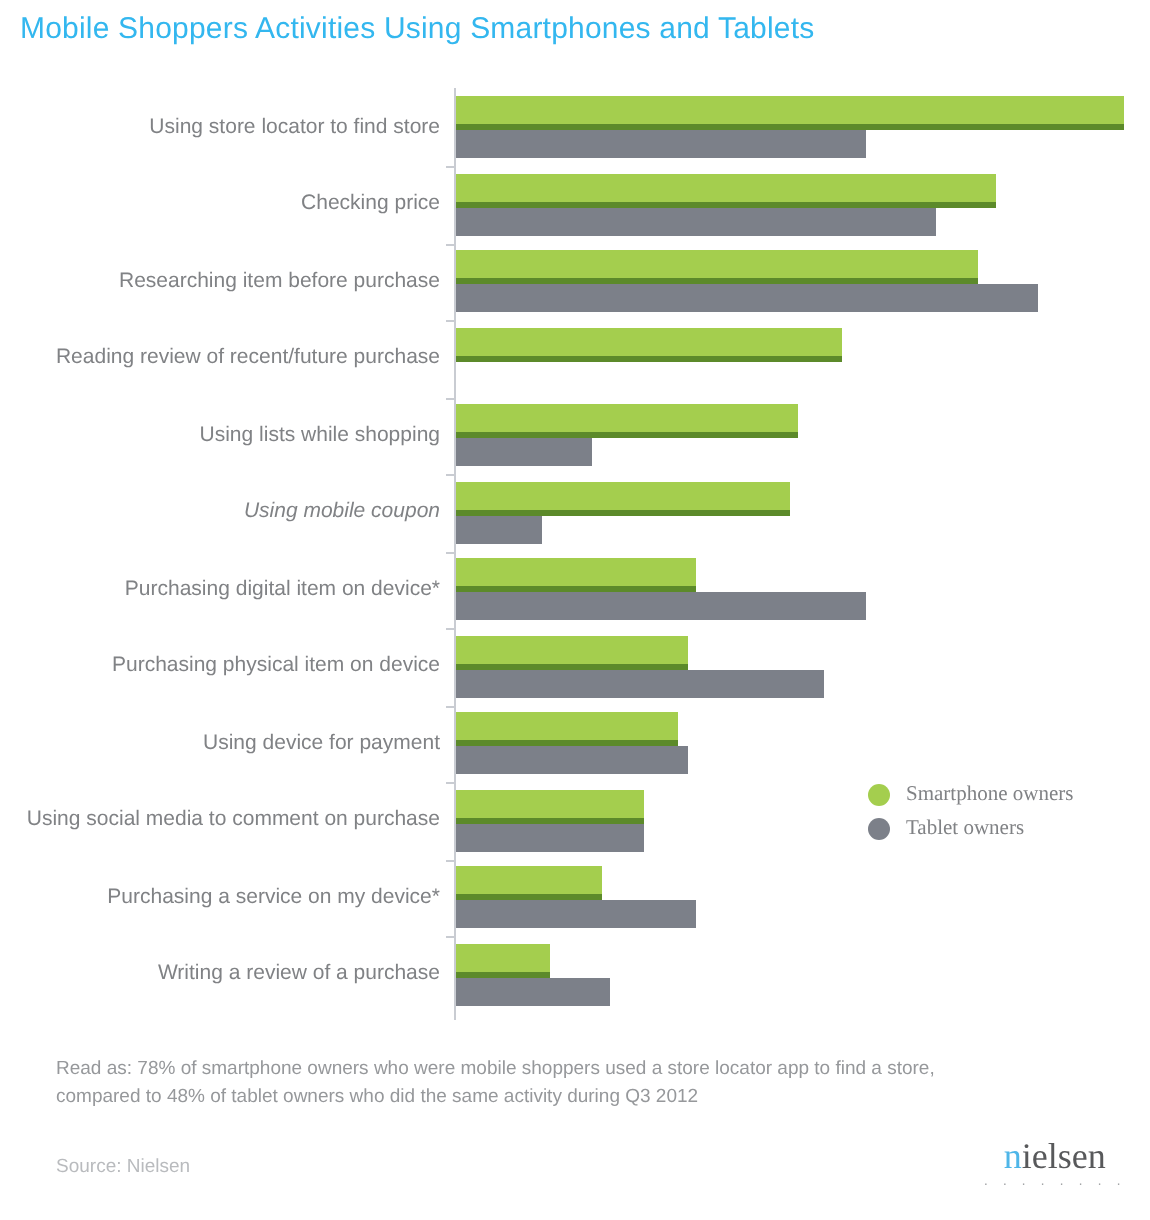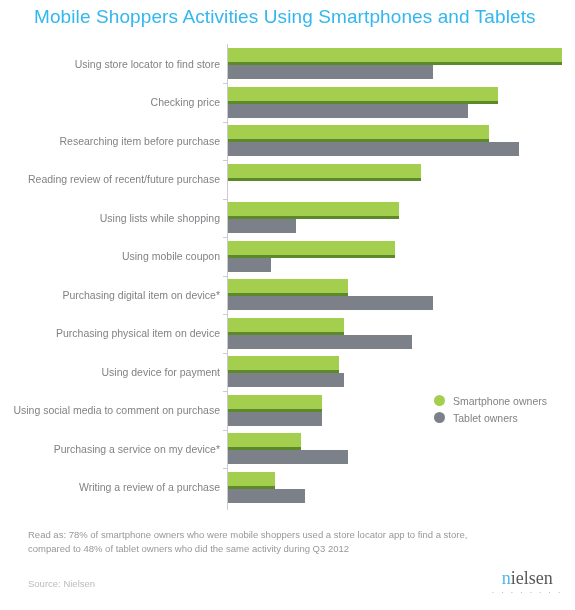--- a/index.html
+++ b/index.html
@@ -8,26 +8,25 @@
     background:#ffffff;
     font-family:"Liberation Sans", sans-serif;
     overflow:hidden;
     position:relative;
   }
 
   
   .title{
     position:absolute;
     left:10px; top:6px;
-    font-size:19px;
+    font-size:15px;
     font-weight:400;
     color:#33b7ef;
     letter-spacing:0.1px;
     white-space:nowrap;
-    margin-left:24px;
   }
 
   
   .chart{
     position:absolute;
     left:0; top:44px;
     width:575px; height:466px;
   }
   .axis-line{
     position:absolute;
@@ -93,22 +92,23 @@
 
   
   .legend{
     position:absolute;
     left:434px; top:392px;
     font-size:10.5px;
     color:#808285;
   }
   .legend-row{
     display:flex;
-    align-items:center;
+    align-items:flex-start;
     height:17px;
+    font-family:Liberation Serif, serif;
   }
   .legend-dot{
     width:11px;height:11px;
     border-radius:50%;
     margin-right:8px;
     flex:0 0 auto;
   }
   .legend-dot.green{ background:#a4ce4e; }
   .legend-dot.gray{  background:#7c8089; }
 
@@ -212,21 +212,21 @@
           <div class="bar green" style="width: 100%;"></div>
           <span class="val">40%</span>
         </div>
         <div class="underline" style="top: 14px; width: 171.2px;"></div>
         <div class="barwrap" style="top: 17px; width: 68.48px;">
           <div class="bar gray" style="width: 100%;"></div>
           <span class="val">16%</span>
         </div>
       </div>
       <div class="tick" style="position: absolute; top: 193px;"></div>
-      <div class="group" style="top: 196.5px;">
+      <div class="group" style="top: 196.5px; font-style: italic;">
         <div class="cat-label">Using mobile coupon</div>
         <div class="barwrap" style="top: 0px; width: 166.92px;">
           <div class="bar green" style="width: 100%;"></div>
           <span class="val">39%</span>
         </div>
         <div class="underline" style="top: 14px; width: 166.92px;"></div>
         <div class="barwrap" style="top: 17px; width: 42.8px;">
           <div class="bar gray" style="width: 100%;"></div>
           <span class="val">17%</span>
         </div>

